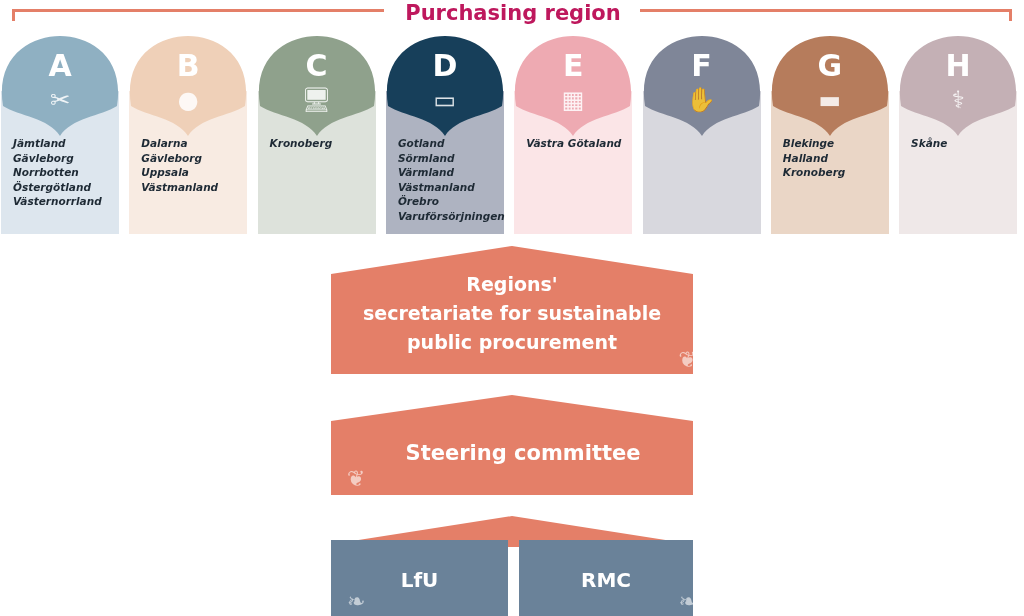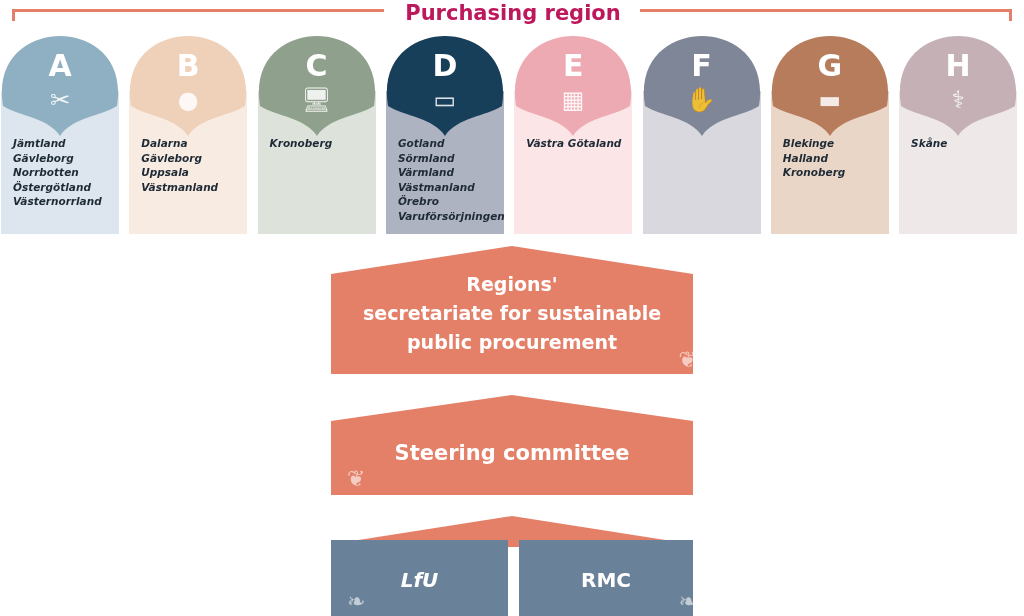--- a/index.html
+++ b/index.html
@@ -137,27 +137,27 @@
     <div>secretariate for sustainable</div>
     <div>public procurement</div>
   </div>
   <div class="leaf" style="right:12px;bottom:2px;">❦</div>
 </div>
 
 <div class="block" style="top:395px;height:100px;">
   <svg width="362" height="100">
       <polygon id="steer-poly" points="0,26 181,0 362,26 362,100 0,100" fill="#e47f68"></polygon>
     </svg>
-  <div class="txt" style="top:46px;font-size:21px;">Steering committee</div>
+  <div class="txt" style="top:46px;font-size:21px;padding-left:11px;">Steering committee</div>
   <div class="leaf" style="left:16px;bottom:4px;">❦</div>
 </div>
 
 <div class="block" style="top:516px;height:100px;">
   <svg width="362" height="100">
     <polygon id="roof-poly" points="2,28 181,0 360,28 360,31 2,31" fill="#e47f68"></polygon>
     <polygon class="base-box" points="0,24 177,24 177,100 0,100" fill="#6a8299"></polygon>
     <polygon class="base-box" points="188,24 362,24 362,100 188,100" fill="#6a8299"></polygon>
   </svg>
-  <div class="txt" style="top:52px;left:0;width:177px;font-size:20px;font-style:italic;">LfU</div>
+  <div class="txt" style="top:52px;left:0;width:177px;font-size:20px;">LfU</div>
   <div class="txt" style="top:52px;left:188px;width:174px;font-size:20px;">RMC</div>
   <div class="leaf" style="left:16px;bottom:2px;">❧</div>
   <div class="leaf" style="right:12px;bottom:2px;">❧</div>
 </div>
 
 </body></html>

